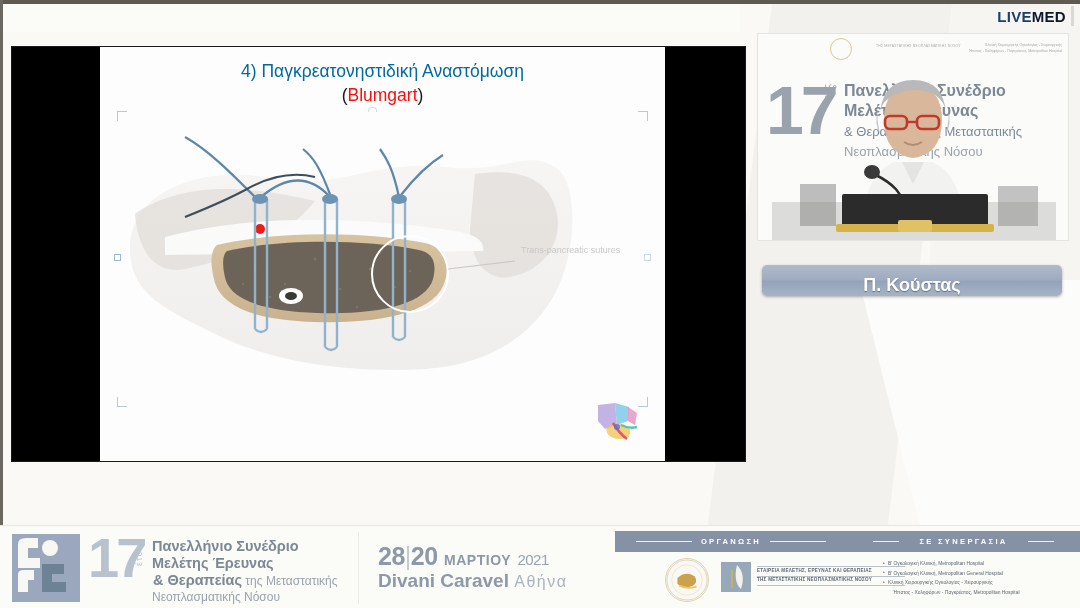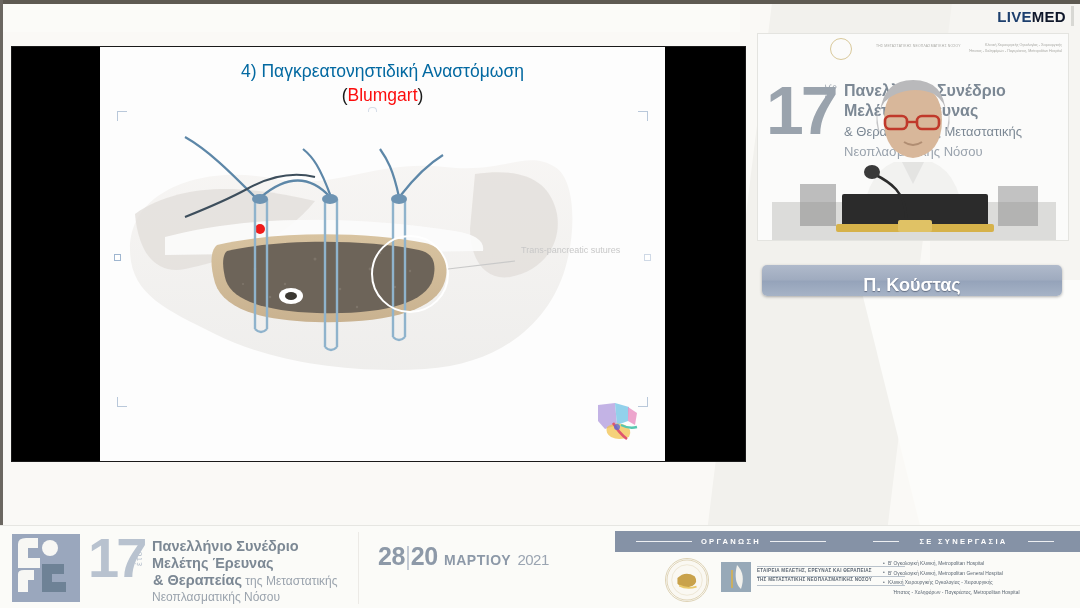--- a/index.html
+++ b/index.html
@@ -352,20 +352,24 @@
       </div>
       <div class="ban-t4">Νεοπλασματικής Νόσου</div>
 
       <div class="ban-div"></div>
 
       <div class="ban-date">
         <span>28</span><span class="sep">|</span><span>20</span>
         <span class="mon">ΜΑΡΤΙΟΥ</span>
         <span class="yr">2021</span>
       </div>
+      <div class="ban-venue">
+        <span>Divani Caravel</span>
+        <span class="city">Αθήνα</span>
+      </div>
     </div>
 
     <div class="ban-right">
       <div class="orghead">
         <div class="seg" style="width:232px;justify-content:center;">
           <span class="rule" style="width:56px;margin-right:9px;"></span>
           <span>ΟΡΓΑΝΩΣΗ</span>
           <span class="rule" style="width:56px;margin-left:9px;"></span>
         </div>
         <div class="seg" style="width:233px;justify-content:center;gap:13px;">

